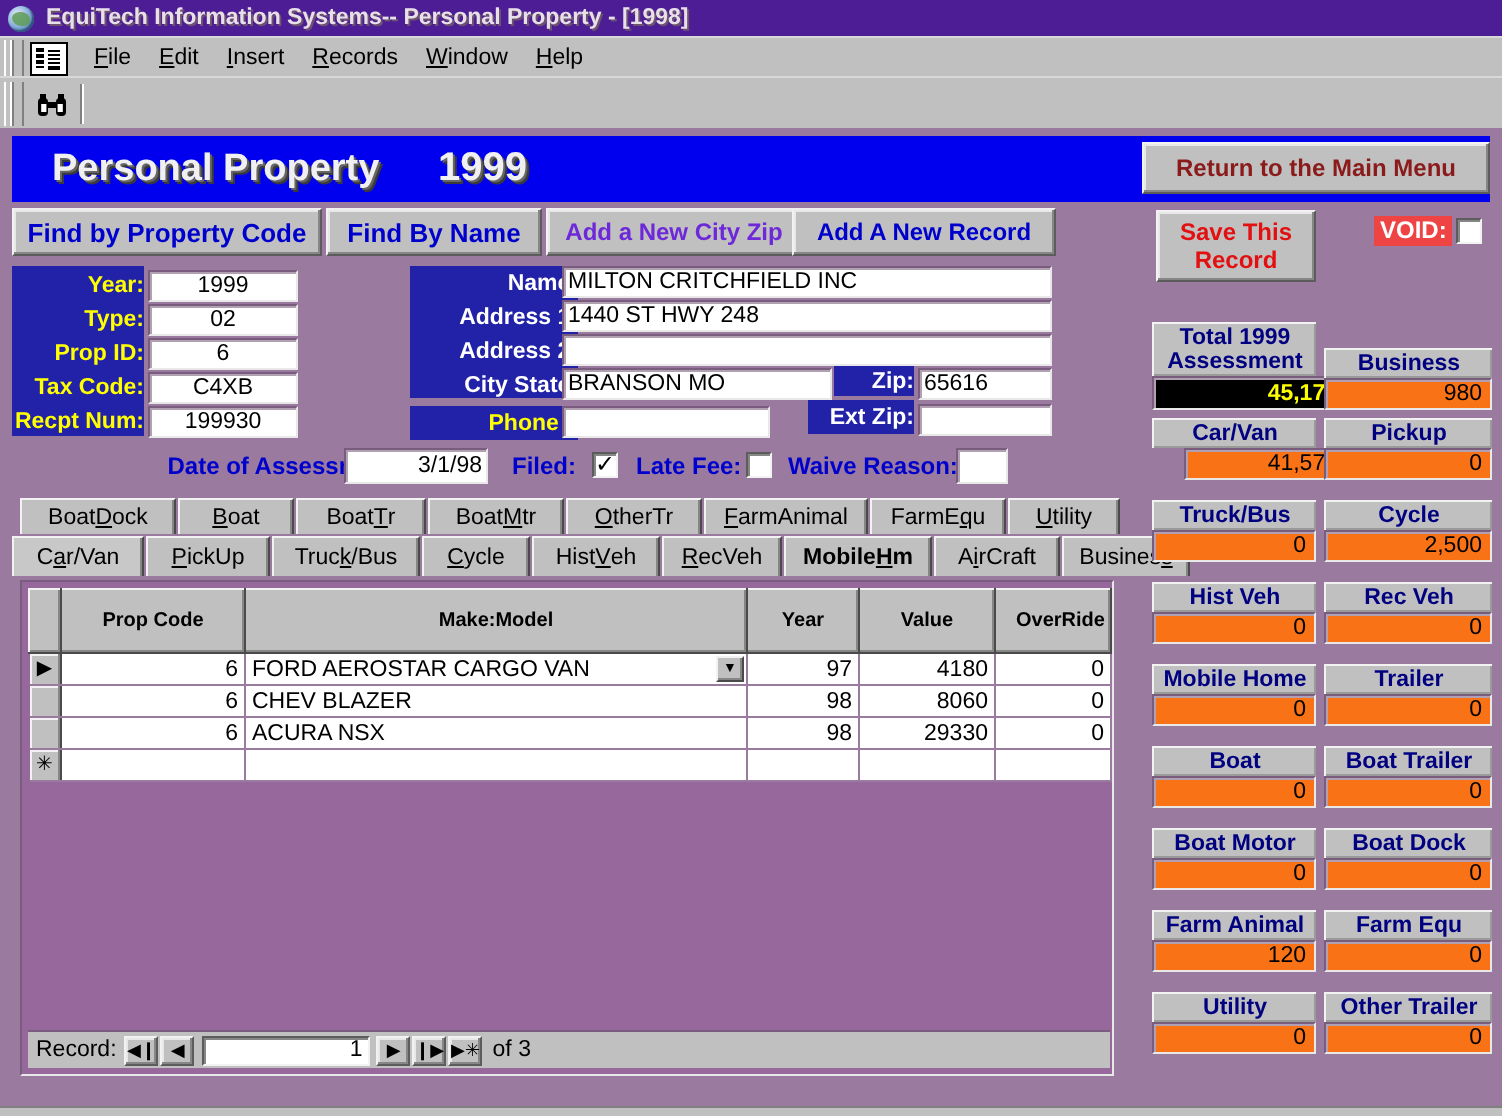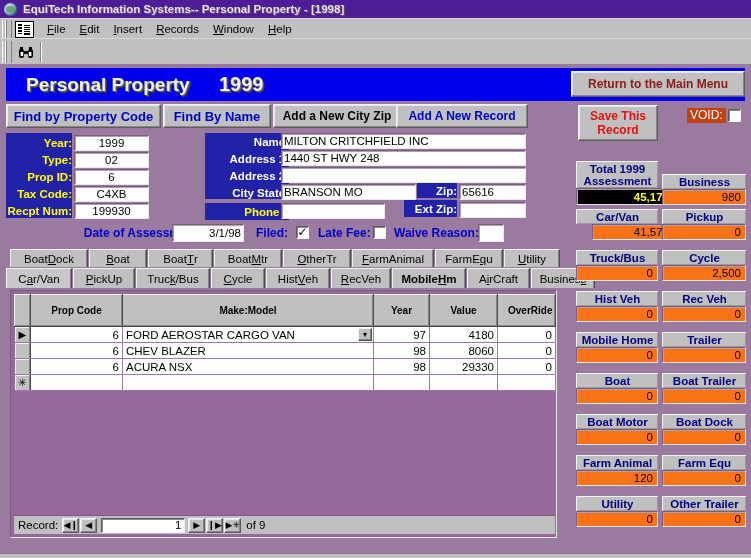--- a/index.html
+++ b/index.html
@@ -116,31 +116,31 @@
   }
 
   .btn-main{
     position:absolute;left:571px;top:71px;width:174px;height:26px;
     color:#8b1a1a;font-weight:bold;font-size:12px;
   }
 
   
   .btn-find1{position:absolute;left:6px;top:104px;width:155px;height:24px;color:#0000cd;font-weight:bold;font-size:13px;}
   .btn-find2{position:absolute;left:163px;top:104px;width:108px;height:24px;color:#0000cd;font-weight:bold;font-size:13px;}
-  .btn-addzip{position:absolute;left:273px;top:104px;width:128px;height:24px;color:#000000;font-weight:bold;font-size:12px;}
+  .btn-addzip{position:absolute;left:273px;top:104px;width:128px;height:24px;color:#6d28d9;font-weight:bold;font-size:12px;}
   .btn-addrec{position:absolute;left:396px;top:104px;width:132px;height:24px;color:#0000cd;font-weight:bold;font-size:12px;}
   .btn-save{
     position:absolute;left:578px;top:105px;width:80px;height:36px;
     color:#e21010;font-weight:bold;font-size:12px;line-height:14px;flex-direction:column;
   }
   .void-wrap{
     position:absolute;left:687px;top:107px;height:16px;display:flex;align-items:center;
   }
   .void-lbl{
-    background:#c2410c;color:#fff;font-weight:normal;font-size:12px;
+    background:#ef4444;color:#fff;font-weight:bold;font-size:12px;
     padding:0 3px;line-height:15px;height:15px;
   }
   .cbx{
     width:13px;height:13px;background:#fff;margin-left:2px;
     border-top:1px solid #5c5c5c;border-left:1px solid #5c5c5c;
     border-right:1px solid #f2f2f2;border-bottom:1px solid #f2f2f2;
     box-shadow:inset 1px 1px 0 #868686;
     display:flex;align-items:center;justify-content:center;
     font-size:12px;color:#000;line-height:11px;box-sizing:border-box;
   }
@@ -459,21 +459,21 @@
     </div>
 
     <div class="navbar">
       <span class="nlbl">Record:</span>
       <div class="btn3d navbtn">◀❙</div>
       <div class="btn3d navbtn">◀</div>
       <div class="sunken navbox" style="display:flex;align-items:center;">1</div>
       <div class="btn3d navbtn">▶</div>
       <div class="btn3d navbtn">❙▶</div>
       <div class="btn3d navbtn">▶✳</div>
-      <span class="nlbl" style="margin-left:4px;">of  9</span>
+      <span class="nlbl" style="margin-left:4px;">of  3</span>
     </div>
   </div>
 
   <div class="rpanel">
 
     <div class="rlbl rcell" style="left:0px;top:0px;width:82px;height:27px;flex-direction:column;">
       <span>Total 1999</span>
       <span>Assessment</span>
     </div>
     <div class="rval total rcell" style="left:0px;top:27px;width:98px;height:17px;font-weight:bold;">45,170</div>

